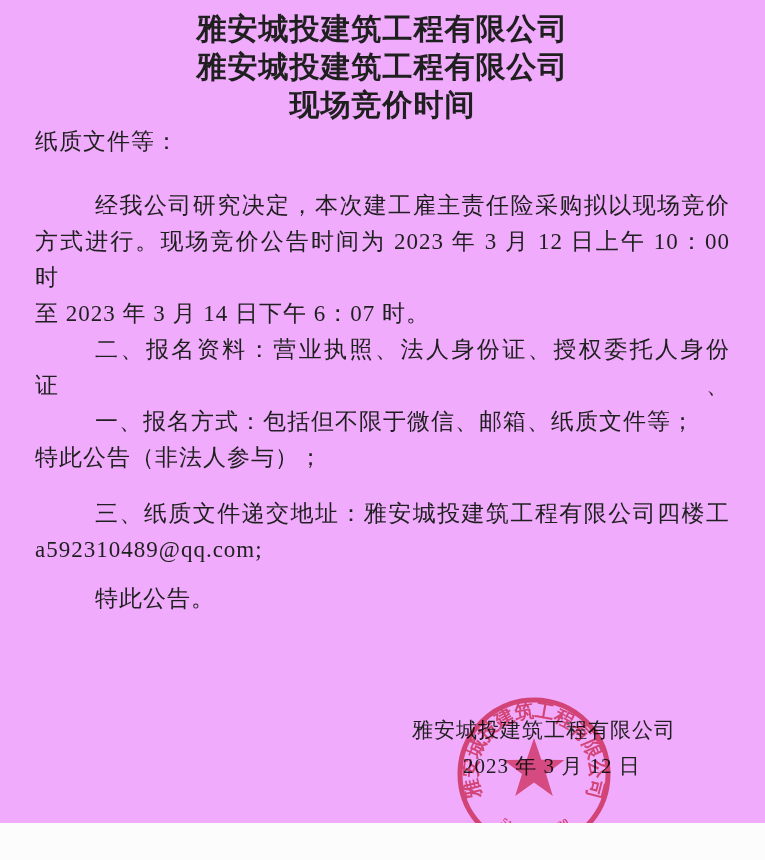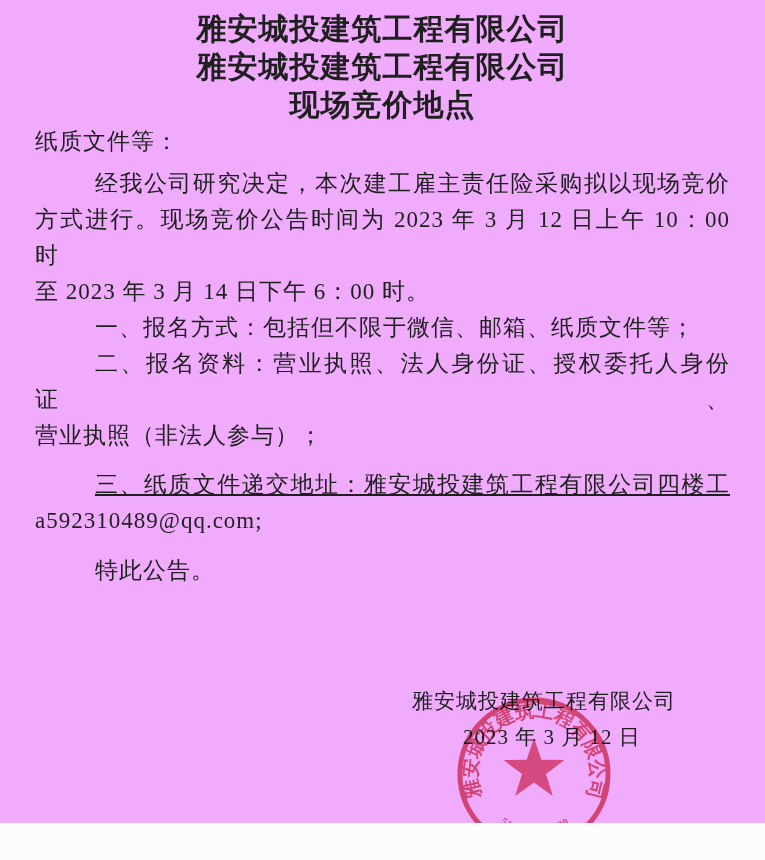--- a/index.html
+++ b/index.html
@@ -22,23 +22,23 @@
   }
   .doc-body {
     padding: 0 35px;
     font-size: 23px;
     line-height: 36px;
     letter-spacing: 1px;
   }
   .line { min-height: 36px; }
   .indent { text-indent: 60px; }
   .stretch { text-align: justify; text-align-last: justify; }
-  .gap-sm { margin-top: 6px; }
-  .gap-md { margin-top: 13px; text-decoration: underline; }
-  .gap-close { margin-top: 14px; }
+  .gap-sm { margin-top: 28px; }
+  .gap-md { margin-top: 20px; }
+  .gap-close { margin-top: 14px; font-family: Liberation Mono, monospace; }
   .sig-block { font-size: 21px; line-height: 36px; letter-spacing: 1px; }
   .sig-company { margin-top: 94px; margin-left: 377px; }
   .sig-date { margin-left: 428px; }
   .stamp {
     position: absolute;
     left: 454px;
     top: 694px;
     width: 160px;
     height: 160px;
     mix-blend-mode: multiply;
@@ -50,34 +50,34 @@
   }
 </style>
 </head>
 <body>
 
 <div class="page">
 
   <div class="title-block">
     <div>雅安城投建筑工程有限公司</div>
     <div>雅安城投建筑工程有限公司</div>
-    <div>现场竞价地点</div>
+    <div>现场竞价时间</div>
   </div>
 
   <div class="doc-body">
     <div class="line">纸质文件等：</div>
 
     <div class="line indent stretch gap-sm">经我公司研究决定，本次建工雇主责任险采购拟以现场竞价</div>
     <div class="line stretch">方式进行。现场竞价公告时间为 2023 年 3 月 12 日上午 10：00 时</div>
-    <div class="line">至 2023 年 3 月 14 日下午 6：00 时。</div>
+    <div class="line">至 2023 年 3 月 14 日下午 6：07 时。</div>
+
+    <div class="line indent stretch">二、报名资料：营业执照、法人身份证、授权委托人身份证、</div>
 
     <div class="line indent">一、报名方式：包括但不限于微信、邮箱、纸质文件等；</div>
-
-    <div class="line indent stretch">二、报名资料：营业执照、法人身份证、授权委托人身份证、</div>
-    <div class="line">营业执照（非法人参与）；</div>
+    <div class="line">特此公告（非法人参与）；</div>
 
     <div class="line indent stretch gap-md">三、纸质文件递交地址：雅安城投建筑工程有限公司四楼工</div>
     <div class="line">a592310489@qq.com;</div>
 
 
     <div class="line indent gap-close">特此公告。</div>
 
     <div class="sig-block">
       <div class="line sig-company">雅安城投建筑工程有限公司</div>
       <div class="line sig-date">2023 年 3 月 12 日</div>

